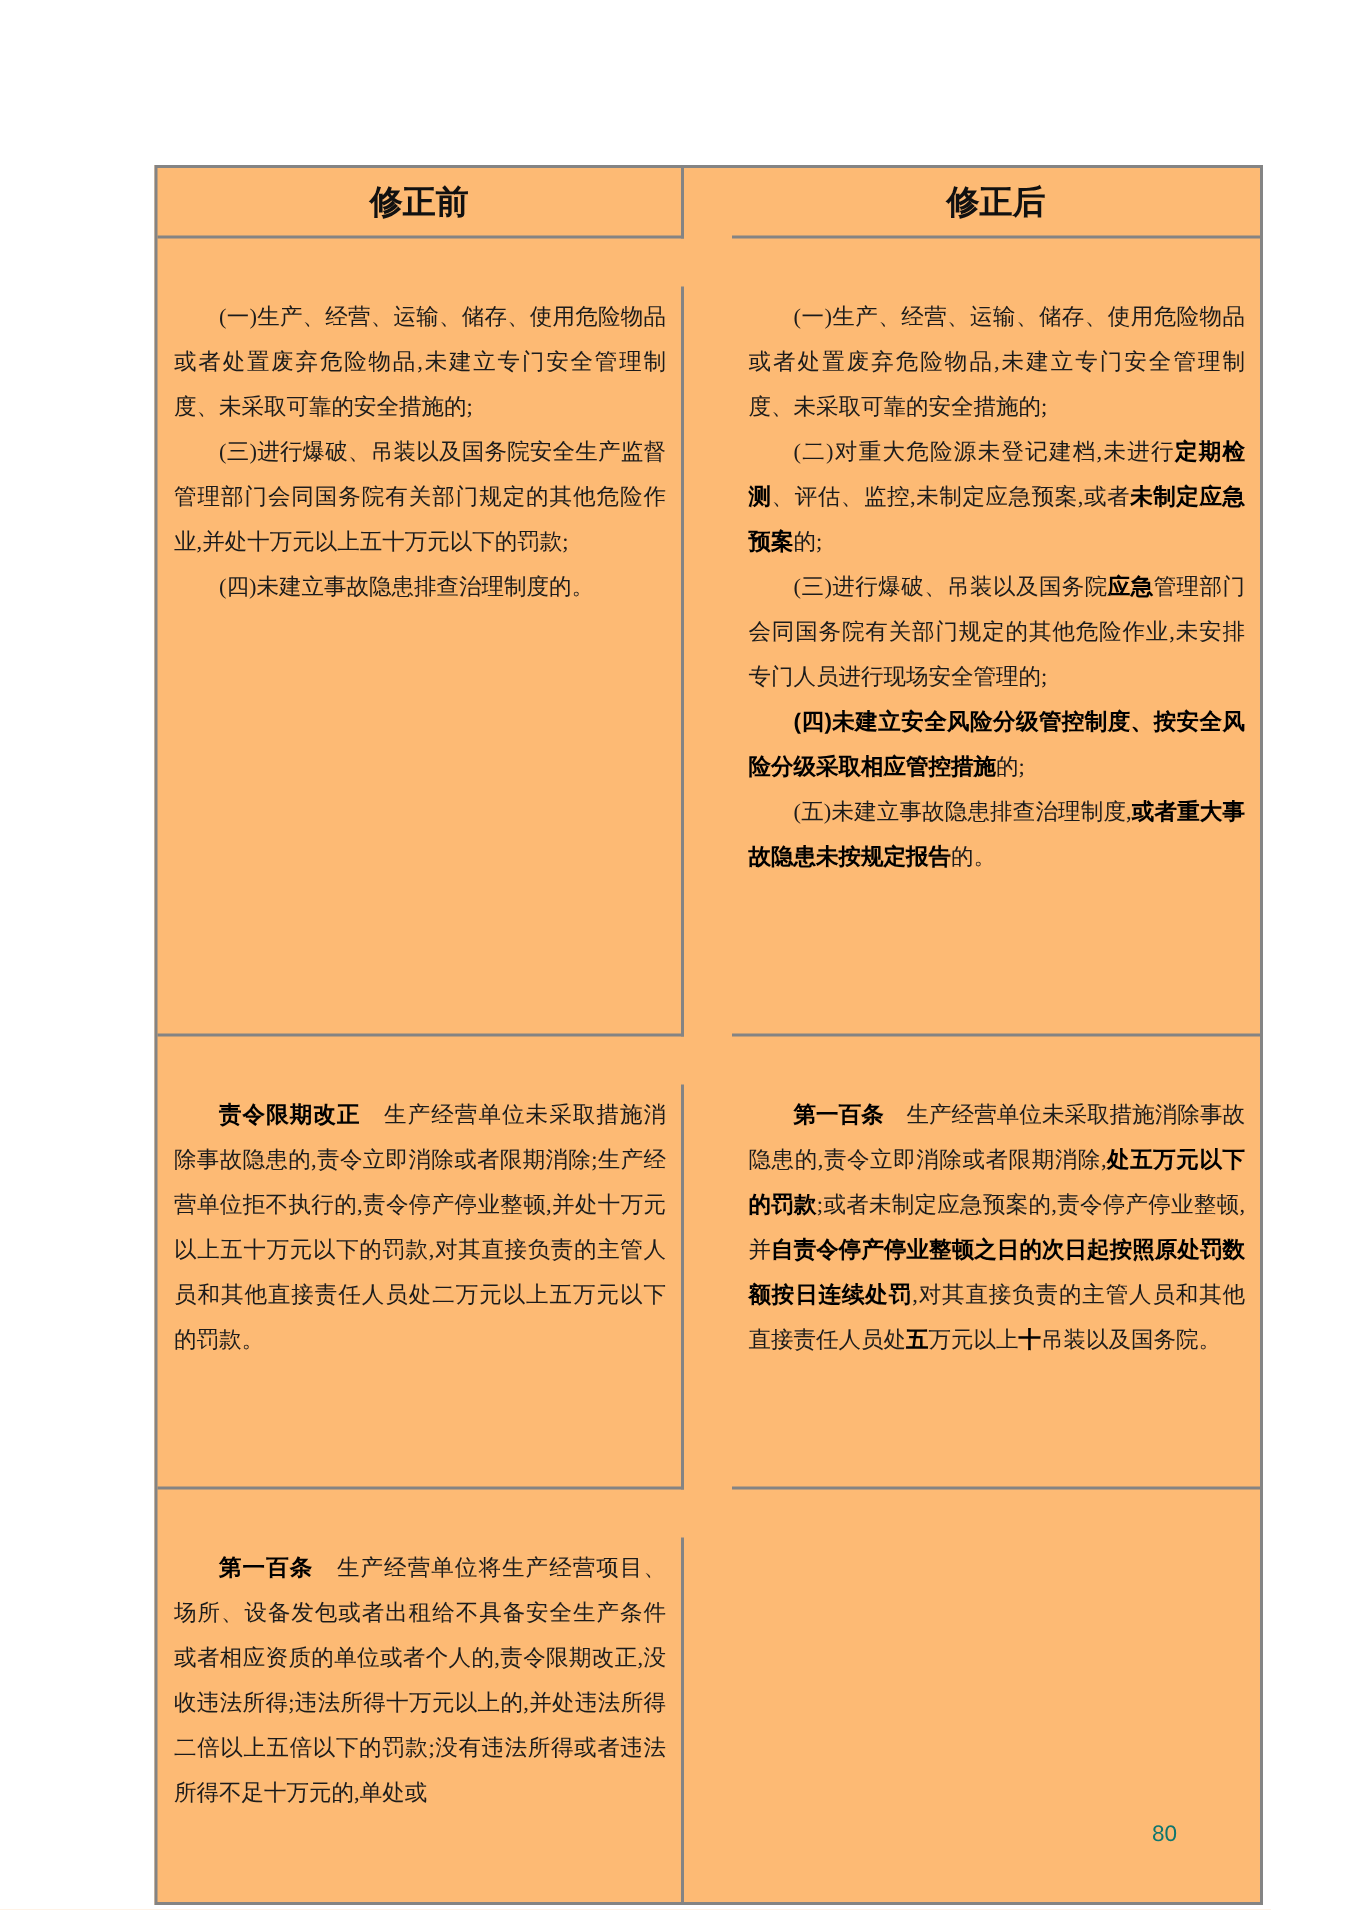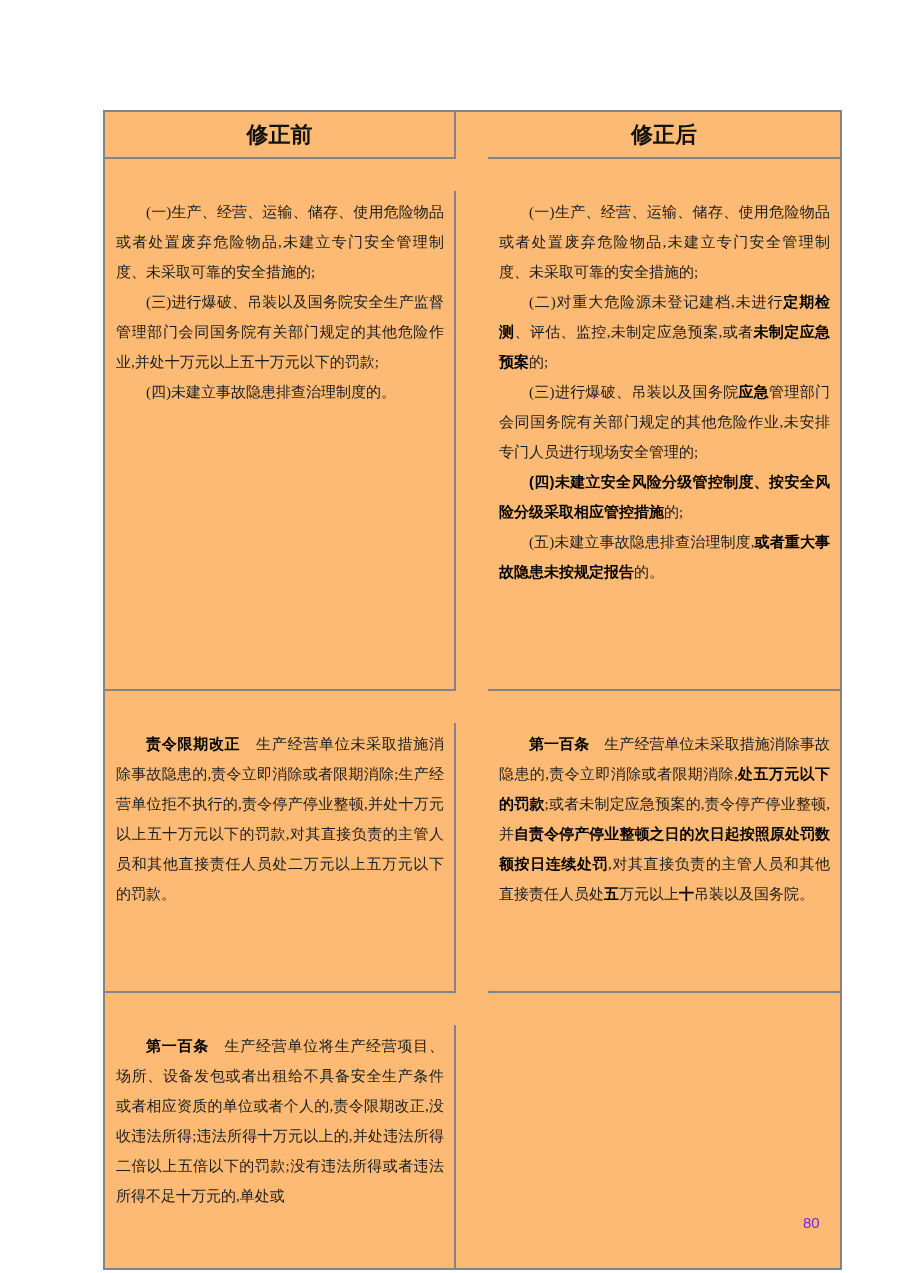--- a/index.html
+++ b/index.html
@@ -35,24 +35,24 @@
   }
   .c1 { border-right:2px solid #848484; }
   .rlast { border-bottom:none; }
   .para { margin:0; text-indent:2em; text-align:justify; }
   .para b {
     font-weight:700;
     font-family:"Liberation Sans", sans-serif;
     color:#000000;
   }
   .page-number {
-    position:absolute; left:803px; top:1214px;
+    position:absolute; left:768px; top:1214px;
     font-size:15px;
     font-family:"Liberation Sans", sans-serif;
-    color:#6d28d9;
+    color:#0f766e;
   }
 </style>
 </head>
 <body>
 
 <div class="page">
 
   <div class="comparison-table">
 
     <div class="th c1">修正前</div>

